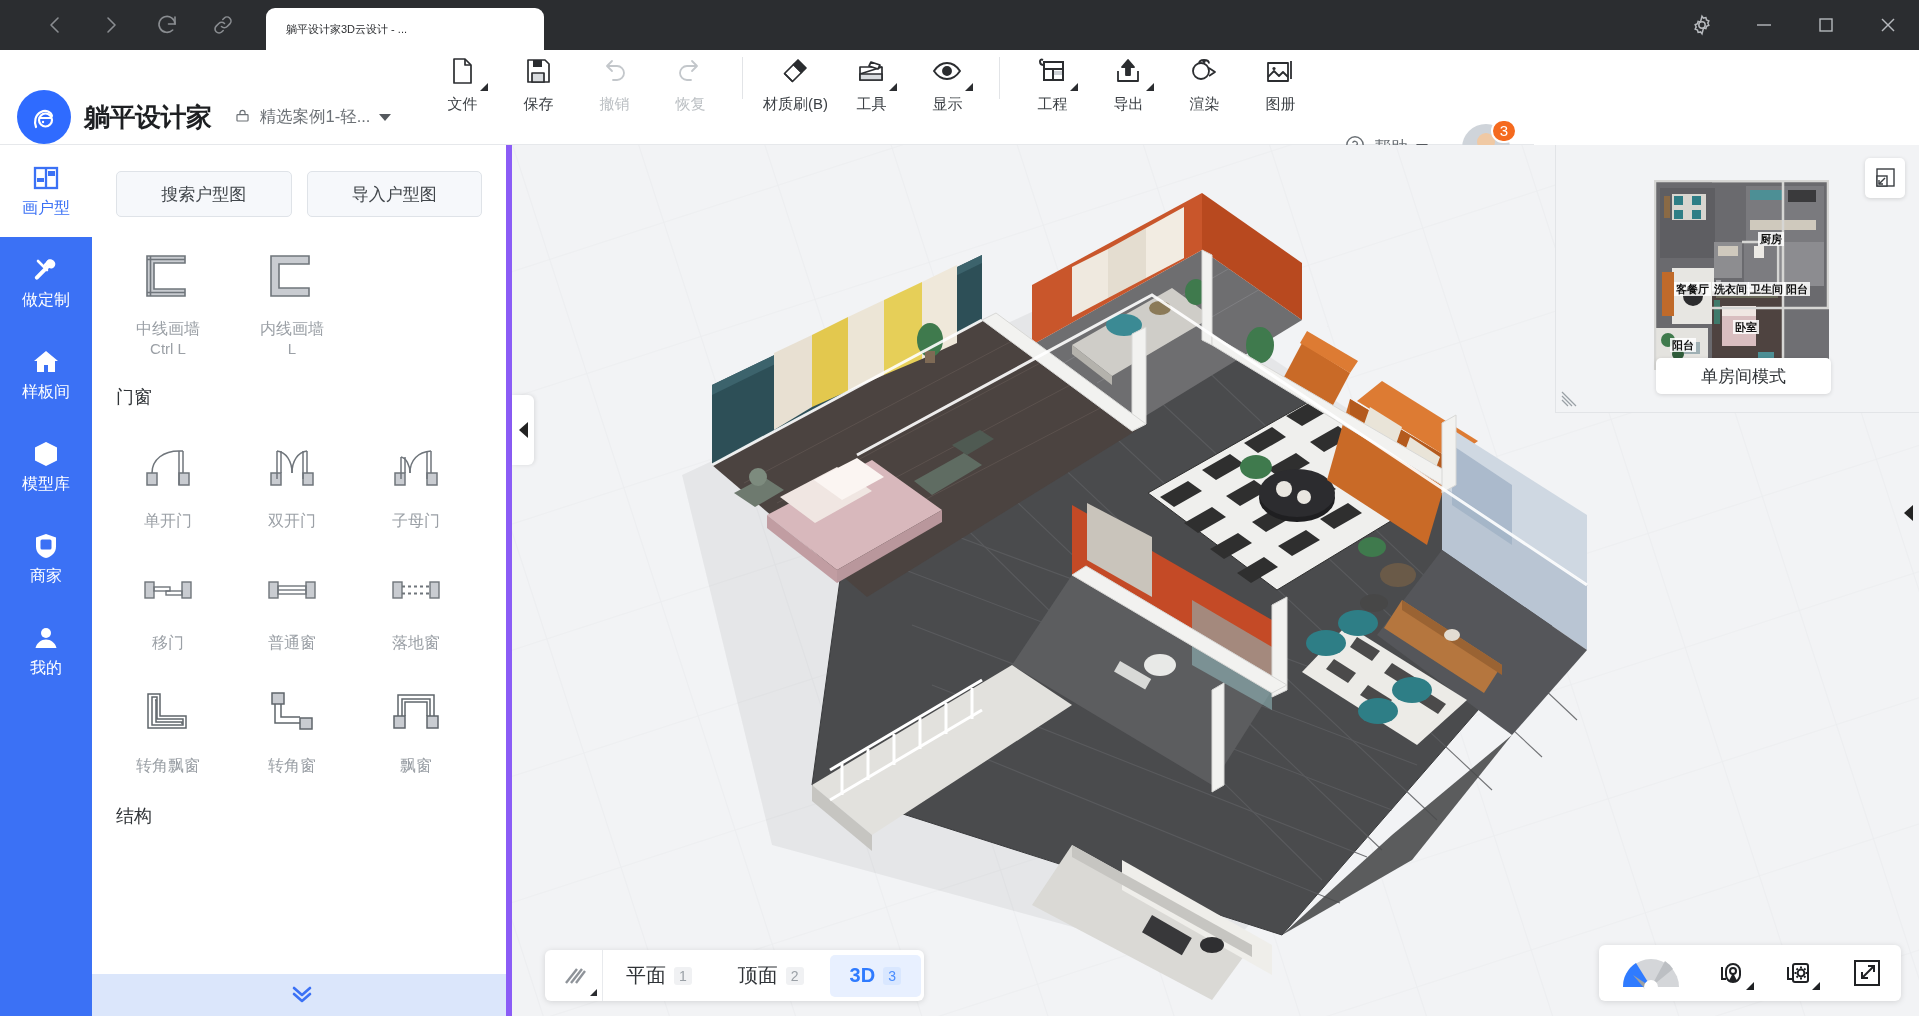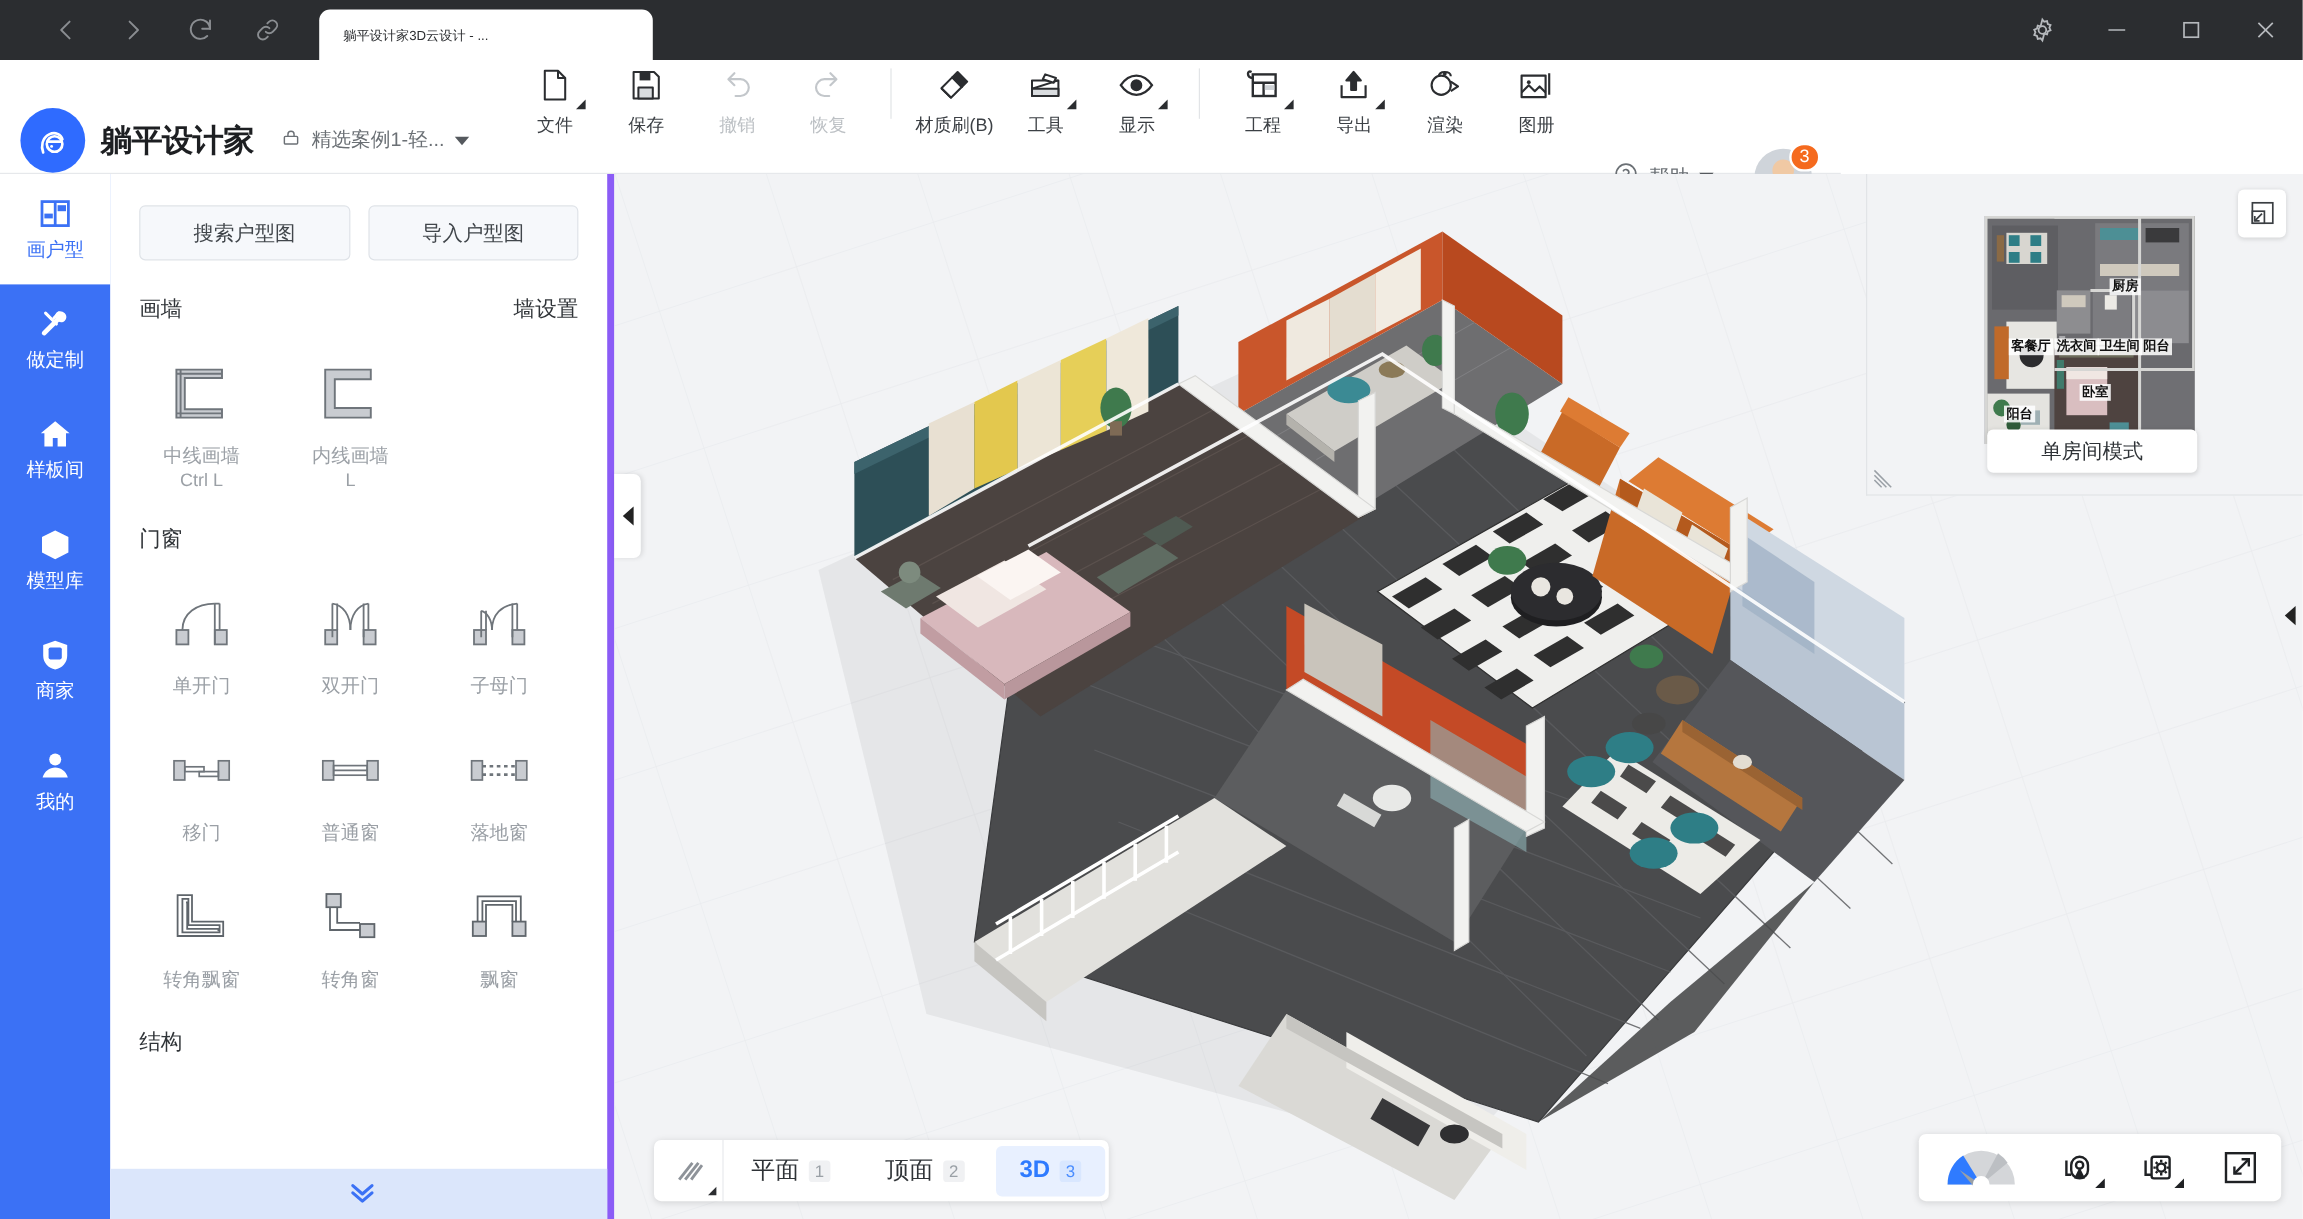--- a/index.html
+++ b/index.html
@@ -494,24 +494,20 @@
       <span class="rail-label">我的</span>
     </div>
   </div>
 
   <div class="panel">
     <div class="panel-top">
       <div class="pbtn">搜索户型图</div>
       <div class="pbtn">导入户型图</div>
     </div>
 
-    <div class="sec-head">
-      <span class="sec-title">画墙</span>
-      <span class="sec-link">墙设置</span>
-    </div>
     <div class="grid3">
       <div class="cell">
         <div class="gicon">
           <svg width="58" height="56" viewBox="0 0 58 56" fill="none" stroke="#6f757b" stroke-width="1.6">
             <path d="M8 8h38v7H15v26h31v7H8z" fill="#c9ccd1"></path>
             <line x1="11.5" y1="8" x2="11.5" y2="48"></line>
               <line x1="8" y1="11.5" x2="46" y2="11.5"></line>
               <line x1="8" y1="44.5" x2="46" y2="44.5"></line>
           </svg>
         </div>

